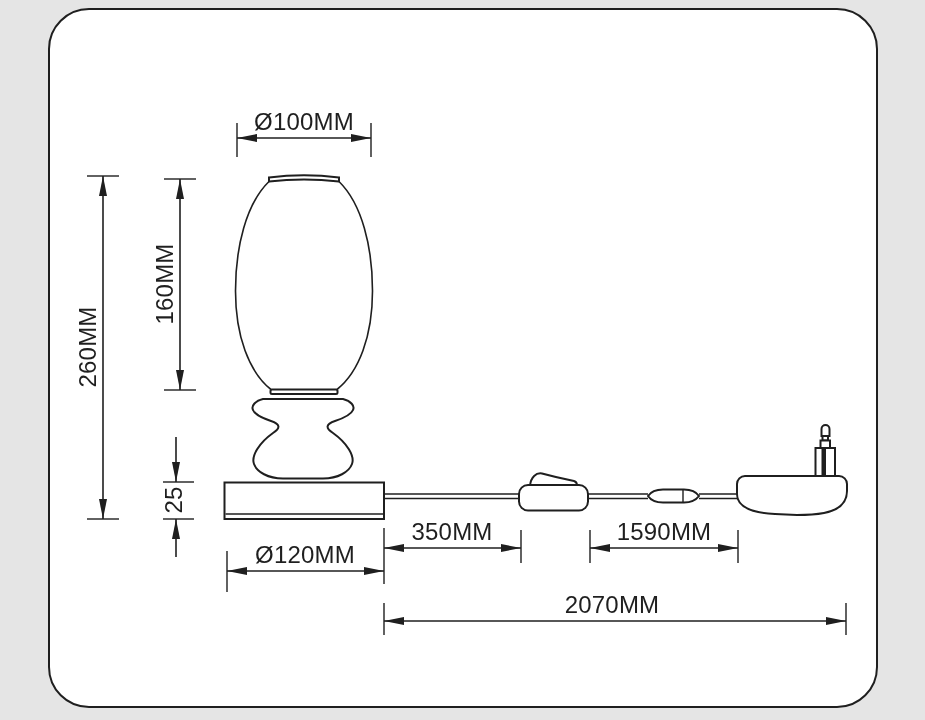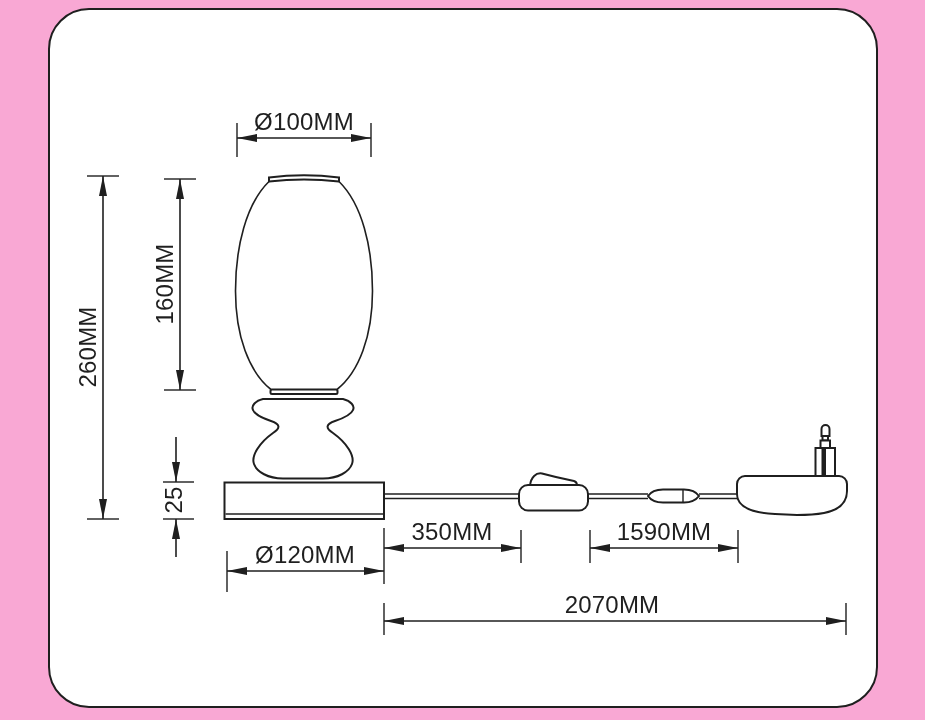--- a/index.html
+++ b/index.html
@@ -1,20 +1,20 @@
 <!DOCTYPE html>
 <html><head>
 <meta charset="utf-8">
 <style>
   html, body { margin: 0; padding: 0; background: #ffffff; }
   .frame {
     position: relative;
     width: 925px;
     height: 720px;
-    background: #f9a8d4;
+    background: #e5e5e5;
     overflow: hidden;
     font-family: "Liberation Sans", sans-serif;
   }
   svg { position: absolute; left: 0; top: 0; }
   .outline   { fill: #ffffff; stroke: #1f1f1f; stroke-width: 2; }
   .outline-thin { fill: none; stroke: #1f1f1f; stroke-width: 1.6; }
   .fillband  { fill: #1f1f1f; stroke: #1f1f1f; stroke-width: 1; }
   .dimline   { stroke: #1f1f1f; stroke-width: 1.6; fill: none; }
   .tickline  { stroke: #1f1f1f; stroke-width: 1.4; fill: none; }
   .arrow     { fill: #1f1f1f; stroke: none; }

